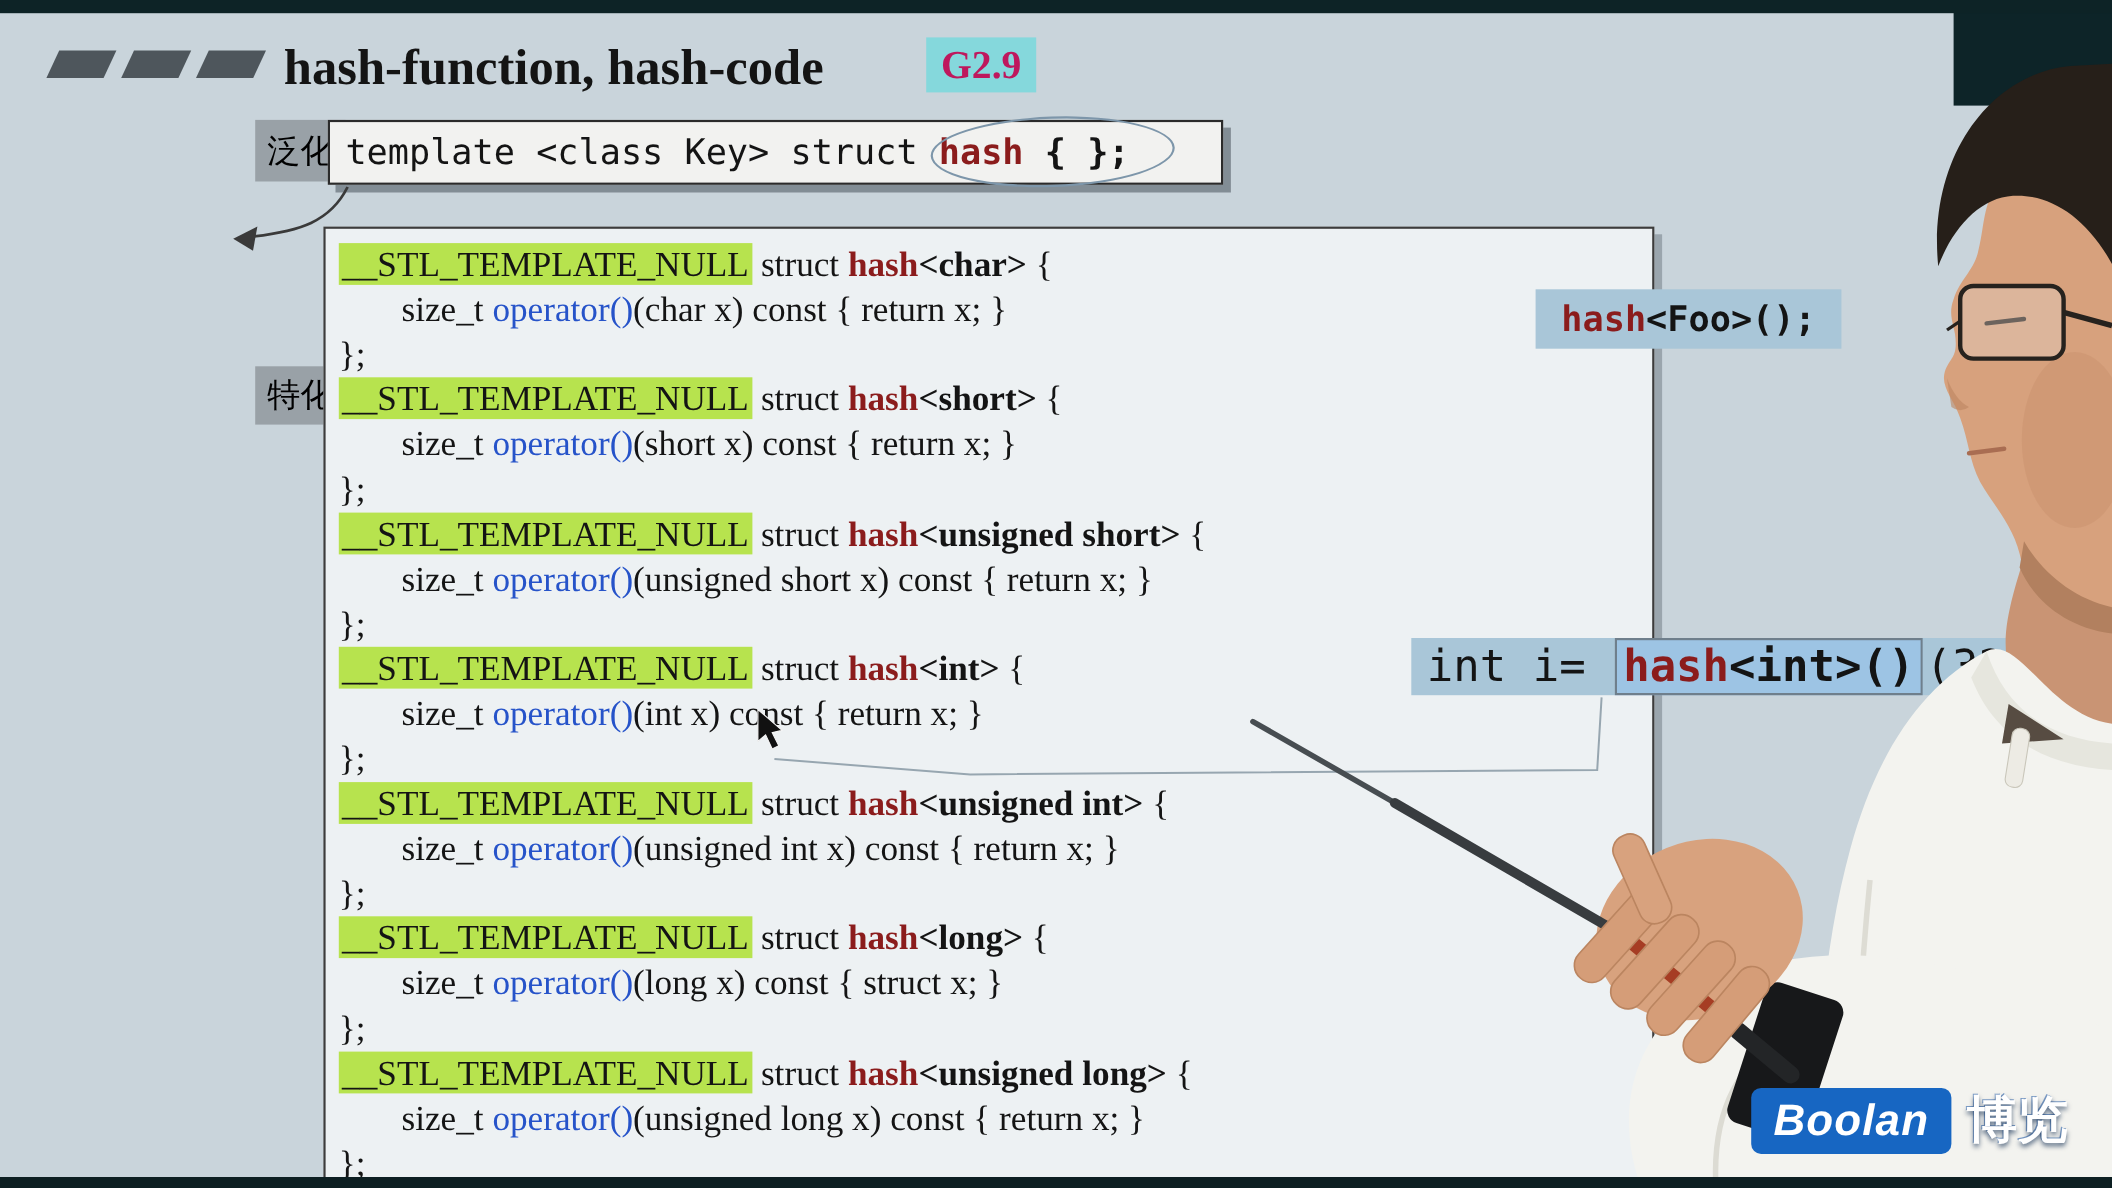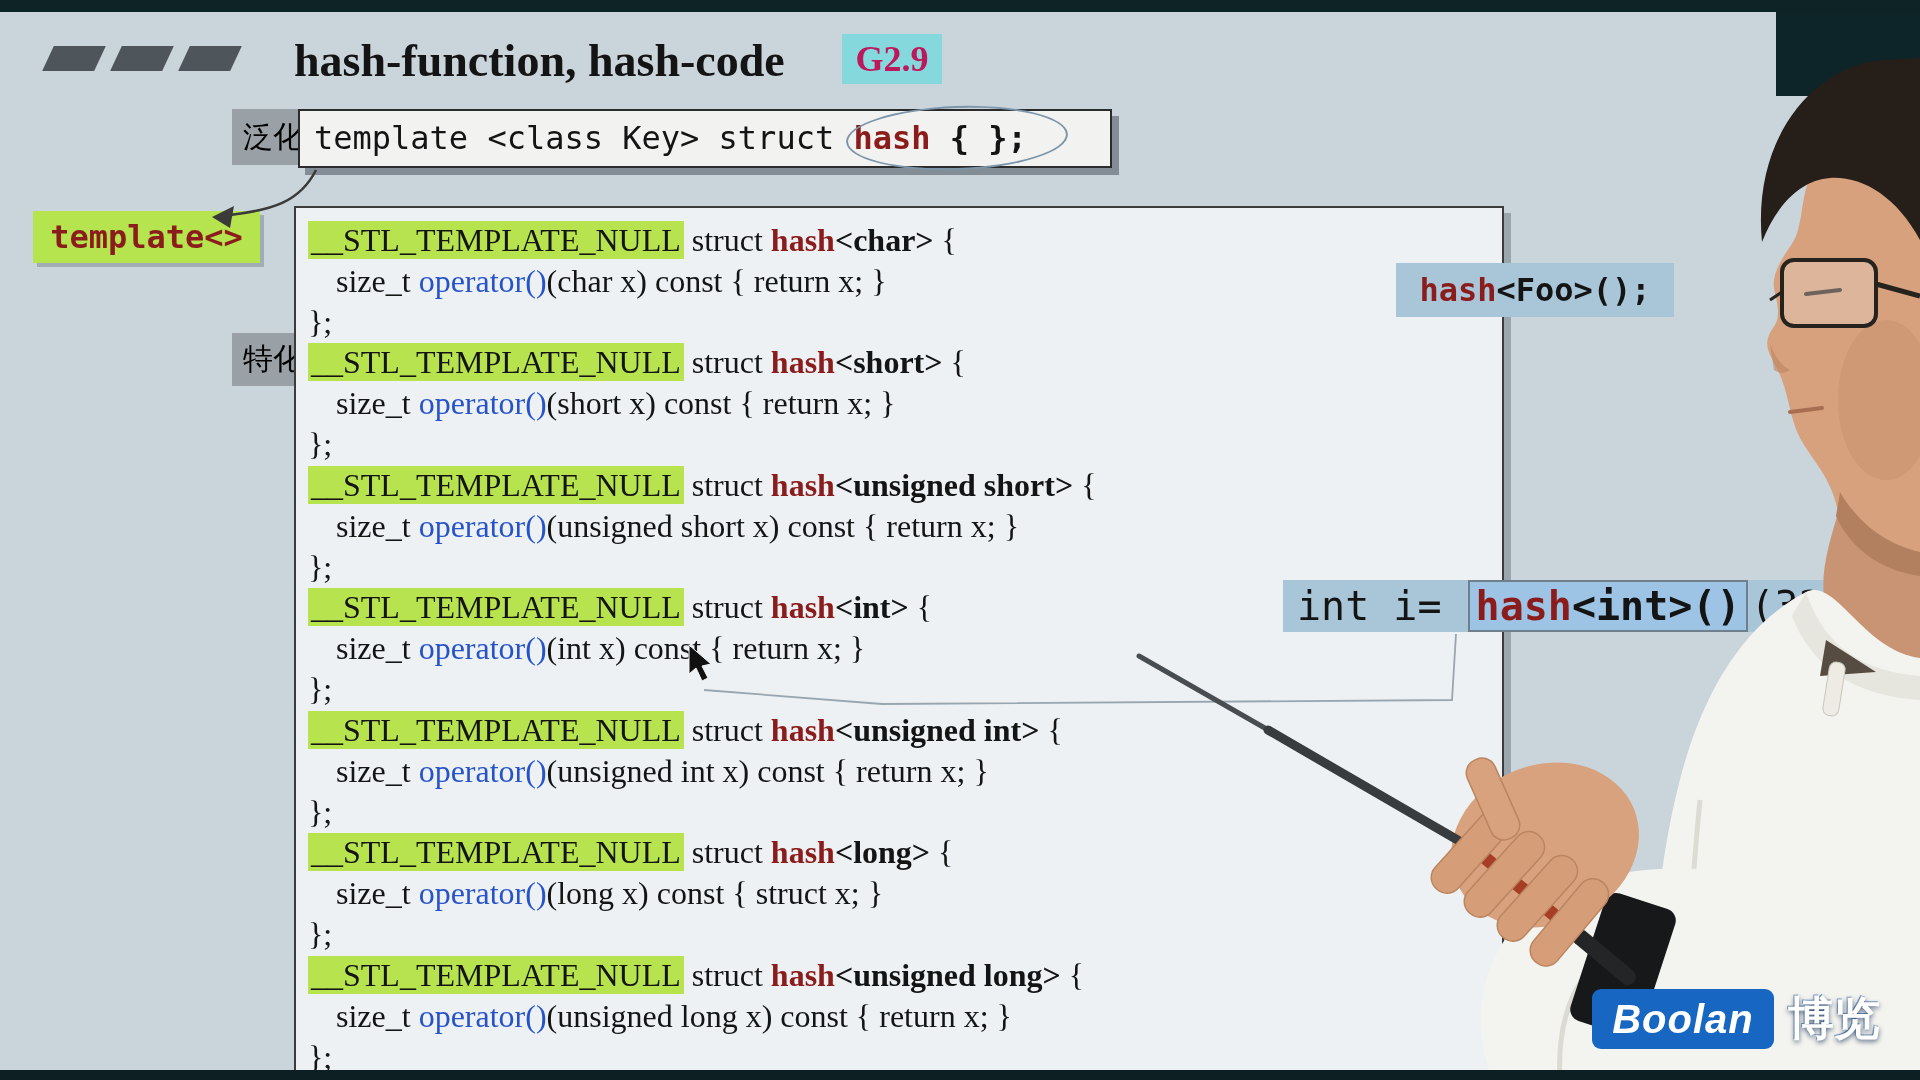--- a/index.html
+++ b/index.html
@@ -7,21 +7,21 @@
          font-family:"Liberation Sans",sans-serif;}
   .abs{position:absolute;}
 
   
   .bar-top{left:0;top:0;width:1920px;height:12px;background:#0d2326;}
   .bar-bottom{left:0;top:1070px;width:1920px;height:10px;background:#0d1f22;}
 
   
   .deco{width:52px;height:25px;background:#4e565c;transform:skewX(-25deg);display:inline-block;margin-right:16px;}
   .deco-wrap{left:48px;top:46px;}
-  .title{left:258px;top:34px;font-family:"Liberation Serif",serif;font-weight:bold;font-size:46px;color:#141414;margin-left:36px;}
+  .title{left:258px;top:34px;font-family:"Liberation Serif",serif;font-weight:bold;font-size:46px;color:#141414;}
   .badge{left:842px;top:34px;width:100px;height:50px;background:#85d8dc;color:#be185d;
          font-family:"Liberation Serif",serif;font-weight:bold;font-size:36px;
          display:flex;align-items:center;justify-content:center;}
 
   
   .gray-label{width:82px;height:56px;background:#99a1a7;color:#000000;font-size:30px;
               display:flex;align-items:center;justify-content:center;margin-left:28px;}
   .lbl-fanhua{left:204px;top:109px;}
   .lbl-tehua{left:204px;top:333px;height:53px;}
 
@@ -42,21 +42,21 @@
   
   .tpl-tag{left:33px;top:211px;width:227px;height:52px;background:#b5e44f;color:#8b1c1c;
            font-weight:bold;font-size:32px;display:flex;align-items:center;justify-content:center;
            box-shadow:4px 4px 0 rgba(45,55,65,.25);}
 
   
   .codebox{left:294px;top:206px;width:1206px;height:874px;background:#edf1f3;
            border:2px solid #3c3c3c;box-shadow:7px 7px 0 rgba(45,55,65,.30);}
   .code-group{position:absolute;left:0;right:0;font-family:Liberation Serif, serif;}
   .code-line{font-size:32px;line-height:41px;height:41px;white-space:pre;color:#141414;padding-left:12px;}
-  .code-line.indent{padding-left:40px;}
+  .code-line.indent{padding-left:69px;}
 
   
   .foo-box{left:1396px;top:263px;width:278px;height:54px;background:#a9c6d8;font-size:32px;font-weight:bold;
            display:flex;align-items:center;justify-content:center;white-space:pre;color:#141414;}
   .int-call{left:1283px;top:580px;height:52px;display:flex;align-items:stretch;font-size:40px;white-space:pre;color:#141414;}
   .ci-pre{background:#a9c6d8;display:flex;align-items:center;padding:0 2px 0 14px;}
   .ci-box{background:#9dc4e4;border:2px solid #6f7f8c;display:flex;align-items:center;padding:0 6px;font-weight:bold;}
   .ci-post{background:#a9c6d8;display:flex;align-items:center;padding:0 4px 0 2px;}
 
   
@@ -78,21 +78,20 @@
   <div class="abs deco-wrap">
     <span class="deco"></span><span class="deco"></span><span class="deco"></span>
   </div>
   <div class="abs title">hash-function, hash-code</div>
   <div class="abs badge">G2.9</div>
 
   <div class="abs gray-label lbl-fanhua">泛化</div>
   <div class="abs genbox mono"><span>template &lt;class Key&gt; struct </span><span class="hash">hash</span><span class="btype"> { };</span></div>
   <div class="abs gen-ellipse"></div>
 
-  <div class="abs tpl-tag mono">template&lt;&gt;</div>
   <div class="abs gray-label lbl-tehua">特化</div>
 
   <div class="abs codebox mono">
 
     <div class="code-group" style="top:12px">
       <div class="code-line"><span class="macro">__STL_TEMPLATE_NULL</span><span> struct </span><span class="hash">hash</span><span class="btype">&lt;char&gt;</span><span> {</span></div>
       <div class="code-line indent"><span>size_t </span><span class="op">operator()</span><span>(char x) const { return x; }</span></div>
       <div class="code-line"><span>};</span></div>
     </div>
 

